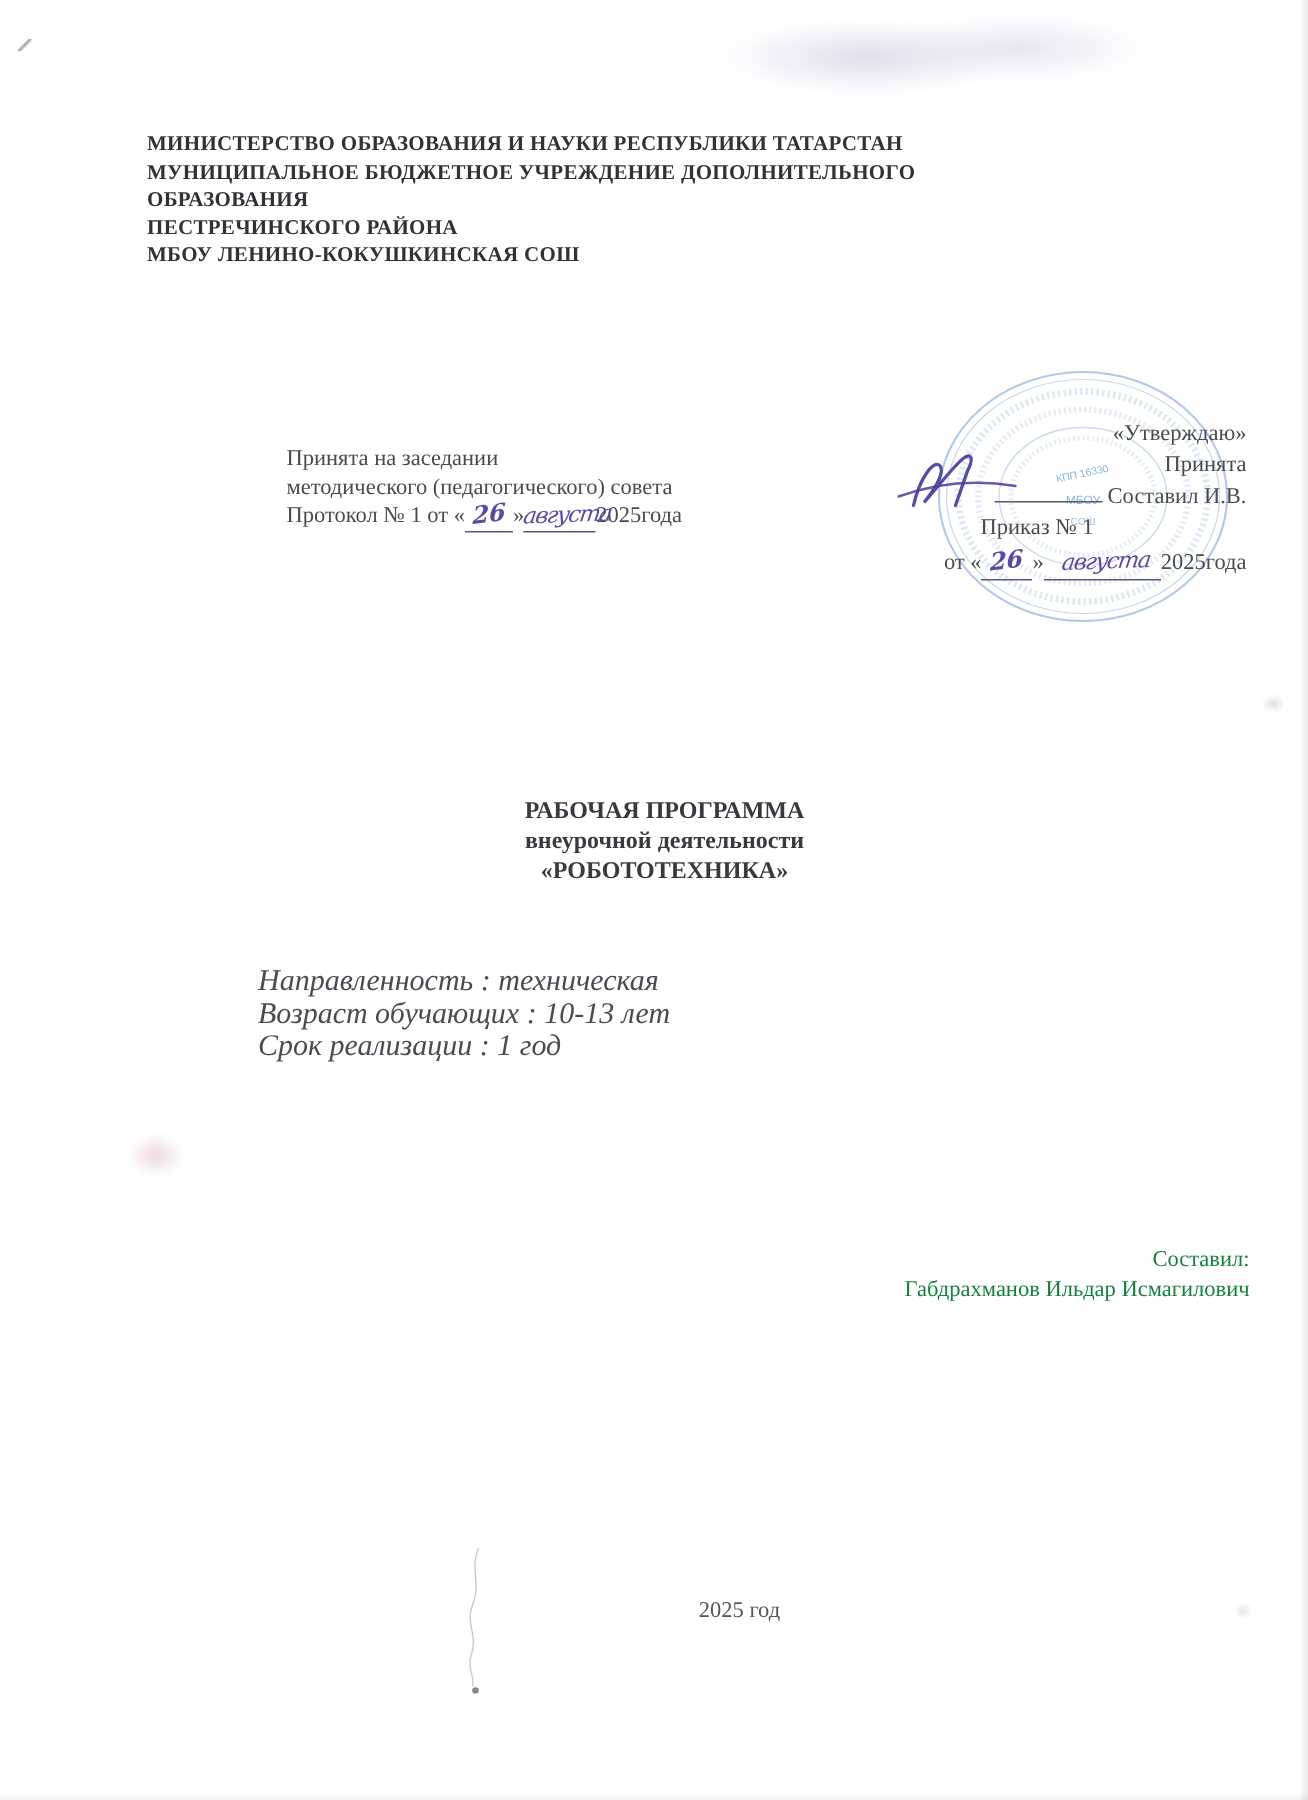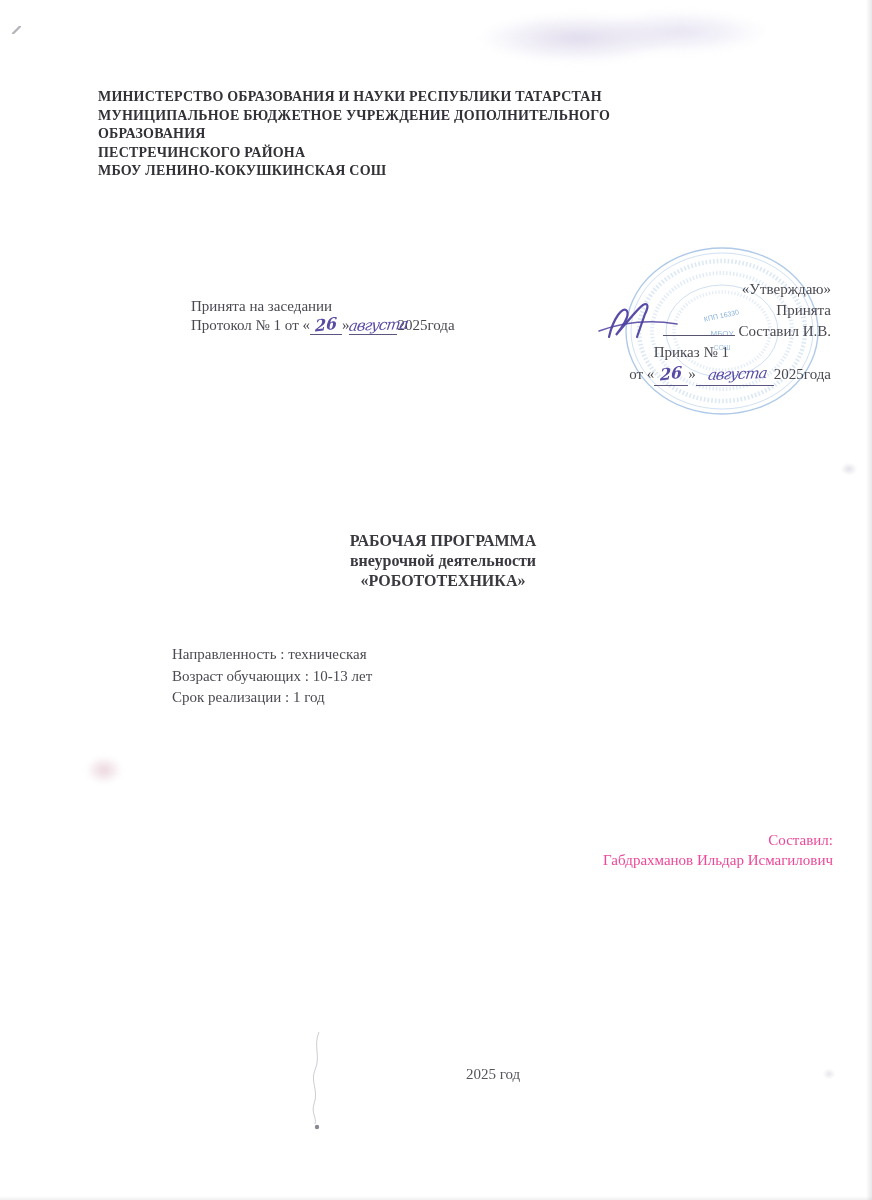--- a/index.html
+++ b/index.html
@@ -50,24 +50,24 @@
   .hw{font-style:italic;color:#584ba4;font-family:"DejaVu Serif",serif;}
   .hw-day{display:inline-block;transform:rotate(-7deg) skewX(-8deg);font-size:16px;font-weight:bold;}
   .hw-month{display:inline-block;transform:rotate(-2deg) skewX(-10deg);
     font-size:15px;letter-spacing:-1px;margin-right:-5px;}
   .date-line{white-space:nowrap;}
 
   
   .title-block{left:0;top:531px;width:886px;text-align:center;
     font-weight:bold;font-size:16px;line-height:20px;color:#3a3940;}
   
-  .specs{left:172px;top:644px;font-size:15px;line-height:21.5px;color:#4b4a52;}
+  .specs{left:172px;top:644px;font-size:20px;line-height:21.5px;color:#4b4a52;font-style:italic;}
   
   .author{right:39px;top:830px;width:400px;text-align:right;
-    font-size:15px;line-height:20px;color:#ec4899;}
+    font-size:15px;line-height:20px;color:#15803d;}
   
   .year{left:0;top:1066px;width:986px;text-align:center;font-size:15px;color:#55545c;}
 
   
   .stamp{left:624px;top:246px;}
   
   .signature{left:585px;top:297px;}
   
   .squiggle{left:305px;top:1028px;}
 </style>
@@ -103,20 +103,21 @@
     </g>
     <g fill="#5f97cd" font-family="Liberation Sans, sans-serif" text-anchor="middle">
       <text x="98" y="72" font-size="7" opacity="0.75" transform="rotate(-12 98 72)">КПП 16330</text>
       <text x="98" y="90" font-size="8" opacity="0.7">МБОУ</text>
       <text x="98" y="104" font-size="7" opacity="0.6">СОШ</text>
     </g>
   </svg>
 
   <div class="abs accepted">
     <div>Принята на заседании</div>
+    <div>методического (педагогического) совета</div>
     <div class="date-line"><span>Протокол № 1 от «</span><span class="blank" style="width:32px"><span class="hw hw-day">26</span></span><span>»</span><span class="blank" style="width:48px"><span class="hw hw-month">августа</span></span><span>2025года</span></div>
   </div>
 
   <div class="abs approved">
     <div>«Утверждаю»</div>
     <div>Принята</div>
     <div><span class="sig-line"></span><span>Составил И.В.</span></div>
     <div class="order-line">Приказ № 1</div>
     <div class="date-line"><span>от «</span><span class="blank" style="width:34px"><span class="hw hw-day">26</span></span><span>»</span><span class="blank" style="width:78px"><span class="hw hw-month">августа</span></span><span>2025года</span></div>
   </div>

